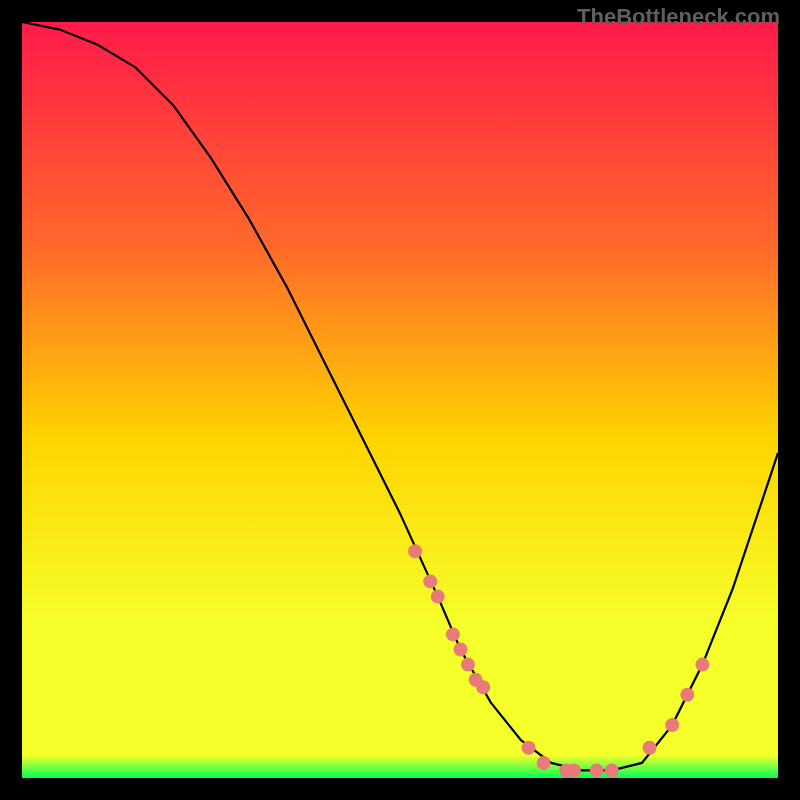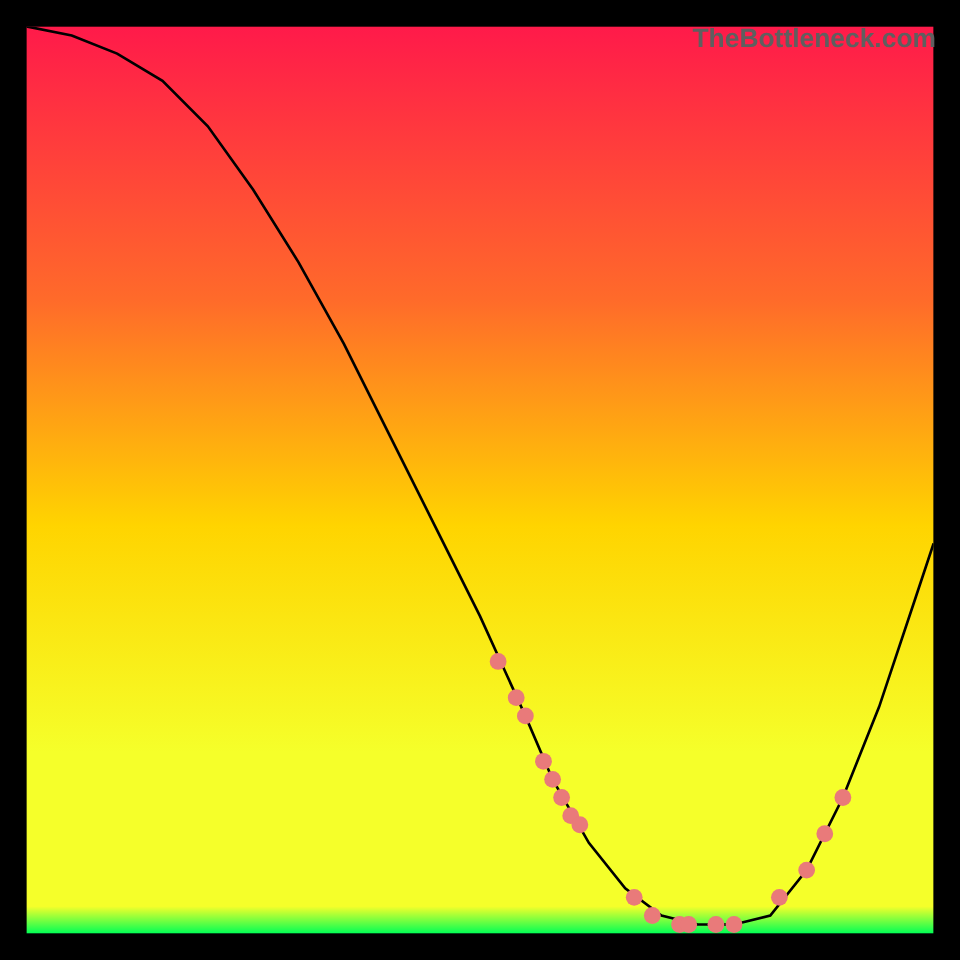--- a/index.html
+++ b/index.html
@@ -12,21 +12,21 @@
     overflow: hidden;
   }
   .frame {
     position: relative;
     width: 800px;
     height: 800px;
     background: #000;
   }
   .watermark {
     position: absolute;
-    top: 19px;
+    top: 4px;
     right: 20px;
     color: #5f5f5f;
     font-size: 22px;
     font-weight: bold;
     z-index: 30;
     pointer-events: none;
   }
   .plot-area {
     position: absolute;
     left: 22px;

